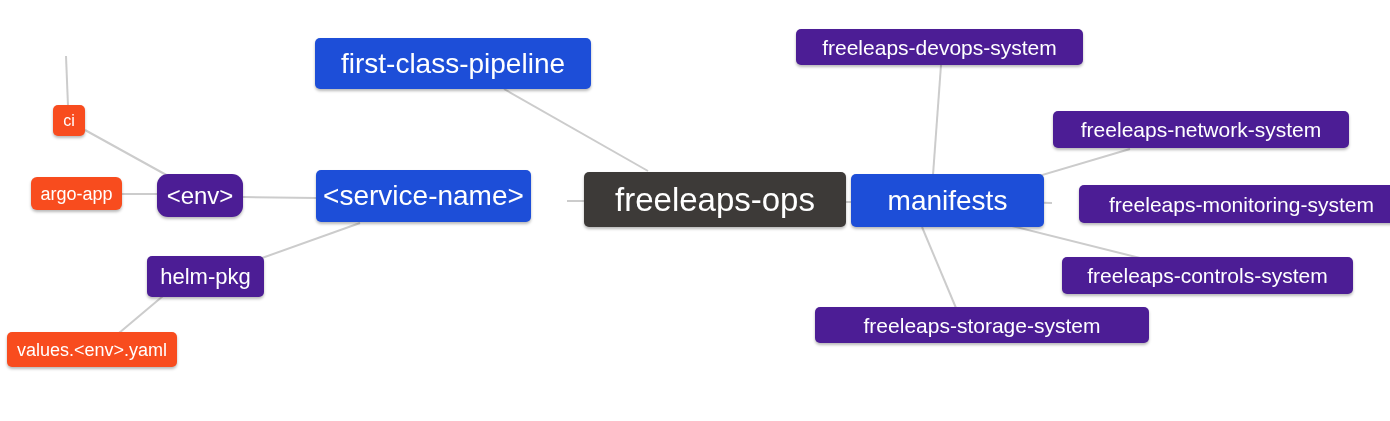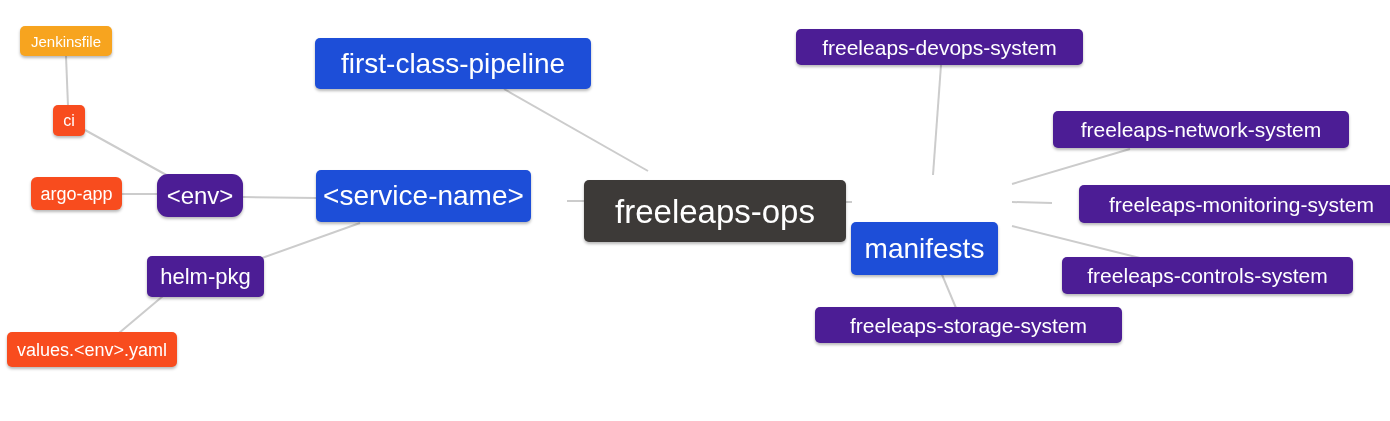--- a/index.html
+++ b/index.html
@@ -61,43 +61,42 @@
     <line x1="504" y1="89" x2="648" y2="171"></line>
     <line x1="567" y1="201" x2="585" y2="201"></line>
     <line x1="846" y1="202" x2="852" y2="202"></line>
     <line x1="933" y1="175" x2="941" y2="65"></line>
     <line x1="1012" y1="184" x2="1130" y2="149"></line>
     <line x1="1012" y1="202" x2="1052" y2="203"></line>
     <line x1="1012" y1="226" x2="1140" y2="258"></line>
     <line x1="922" y1="227" x2="956" y2="308"></line>
   </svg>
 
-  <div class="node amber" style="left:20px;  top:26px;  width:92px;  height:30px; font-size:15px;">Jenkinsfile</div>
 
   <div class="node red" style="left:53px;  top:105px; width:32px;  height:31px; font-size:16px;text-align:right;">ci</div>
 
   <div class="node red" style="left:31px;  top:177px; width:91px;  height:33px; font-size:18px;border-radius:6px;">argo-app</div>
 
   <div class="node green" style="left:157px; top:174px; width:86px;  height:43px; font-size:24px;border-radius:11px;">&lt;env&gt;</div>
 
   <div class="node green" style="left:147px; top:256px; width:117px; height:41px; font-size:22px;">helm-pkg</div>
 
   <div class="node red" style="left:7px;   top:332px; width:170px; height:35px; font-size:18px;">values.&lt;env&gt;.yaml</div>
 
   <div class="node blue" style="left:315px; top:38px;  width:276px; height:51px; font-size:28px;">first-class-pipeline</div>
 
   <div class="node blue" style="left:316px; top:170px; width:215px; height:52px; font-size:28px;">&lt;service-name&gt;</div>
 
-  <div class="node dark" style="left:584px; top:180px; width:262px; height:62px; font-size:33px;">freeleaps-ops</div>
+  <div class="node dark" style="left:584px; top:172px; width:262px; height:55px; font-size:33px;">freeleaps-ops</div>
 
-  <div class="node blue" style="left:851px; top:174px; width:147px; height:53px; font-size:28px;margin-top:48px;">manifests</div>
+  <div class="node blue" style="left:851px; top:174px; width:193px; height:53px; font-size:28px;">manifests</div>
 
   <div class="node green" style="left:796px;  top:29px;  width:287px; height:36px; font-size:21px;">freeleaps-devops-system</div>
 
   <div class="node green" style="left:1053px; top:111px; width:296px; height:37px; font-size:21px;">freeleaps-network-system</div>
 
   <div class="node green" style="left:1051px; top:185px; width:325px; height:38px; font-size:21px;margin-left:28px;">freeleaps-monitoring-system</div>
 
   <div class="node green" style="left:1062px; top:257px; width:291px; height:37px; font-size:21px;">freeleaps-controls-system</div>
 
-  <div class="node green" style="left:815px;  top:307px; width:307px; height:36px; font-size:21px;">freeleaps-storage-system</div>
+  <div class="node green" style="left:815px;  top:307px; width:334px; height:36px; font-size:21px;">freeleaps-storage-system</div>
 
 </div>
 
 </body></html>

